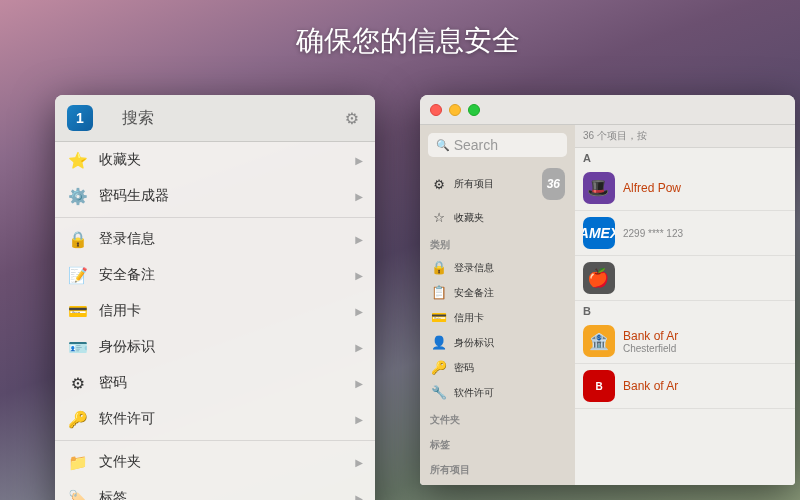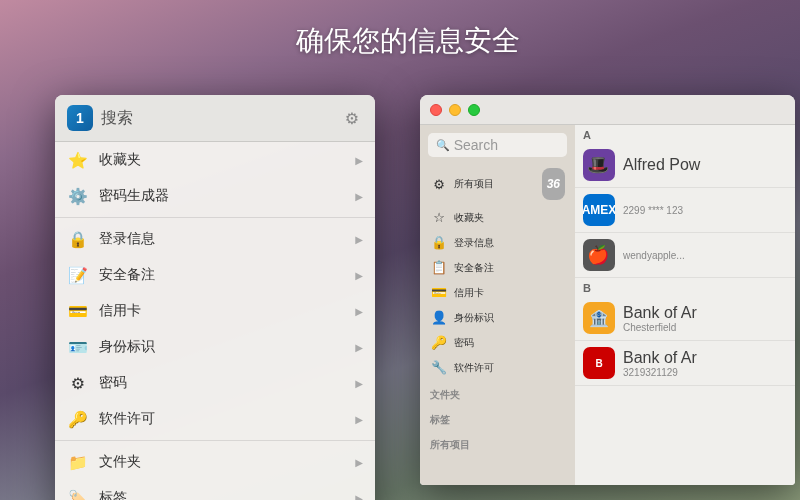--- a/index.html
+++ b/index.html
@@ -63,20 +63,21 @@
       color: white;
       font-size: 14px;
       font-weight: bold;
       flex-shrink: 0;
     }
 
     .dropdown-search-text {
       flex: 1;
       font-size: 16px;
       color: #555;
+      margin-left: 21px;
     }
 
     .gear-btn {
       width: 22px; height: 22px;
       color: #888;
       font-size: 16px;
       cursor: pointer;
       display: flex; align-items: center; justify-content: center;
     }
 
@@ -243,21 +244,21 @@
     }
 
     .list-item-icon {
       width: 32px; height: 32px;
       border-radius: 7px;
       flex-shrink: 0;
       display: flex; align-items: center; justify-content: center;
       overflow: hidden;
     }
     .list-item-info { flex: 1; overflow: hidden; }
-    .list-item-name { font-size: 16px; font-weight: 500; color: #404040; white-space: nowrap; overflow: hidden; text-overflow: ellipsis; }
+    .list-item-name { font-size: 12px; font-weight: 500; color: #c2410c; white-space: nowrap; overflow: hidden; text-overflow: ellipsis; }
     .list-item-sub { font-size: 10px; color: #888; white-space: nowrap; overflow: hidden; text-overflow: ellipsis; }
 
     
     .icon-alfred { background: #6b3fa0; }
     .icon-amex { background: #006fcf; }
     .icon-apple { background: #555; }
     .icon-bank1 { background: #f5a623; }
     .icon-bank2 { background: #cc0000; }
 
     .content-area-scroll { overflow-y: auto; flex: 1; }
@@ -358,20 +359,21 @@
         <span class="si-icon">⚙</span>
         <span class="si-label">所有项目</span>
         <span class="si-badge">36</span>
       </div>
 
       <div class="sidebar-item">
         <span class="si-icon">☆</span>
         <span class="si-label">收藏夹</span>
       </div>
 
+      <div class="sidebar-section-label">类别</div>
 
       <div class="sidebar-item">
         <span class="si-icon">🔒</span>
         <span class="si-label">登录信息</span>
       </div>
       <div class="sidebar-item">
         <span class="si-icon">📋</span>
         <span class="si-label">安全备注</span>
       </div>
       <div class="sidebar-item">
@@ -392,49 +394,49 @@
       </div>
 
       <div class="sidebar-section-label">文件夹</div>
 
       <div class="sidebar-section-label">标签</div>
 
       <div class="sidebar-section-label">所有项目</div>
     </div>
 
     <div class="content-area">
+      <div class="content-header">36 个项目，按</div>
 
       <div class="content-area-scroll">
 
         <div class="list-section-header">A</div>
 
         <div class="list-item">
           <div class="list-item-icon icon-alfred">
             <span style="color:white;font-size:18px;">🎩</span>
           </div>
           <div class="list-item-info">
             <div class="list-item-name">Alfred Pow</div>
           </div>
         </div>
 
         <div class="list-item">
           <div class="list-item-icon icon-amex">
-            <span style="color:white;font-size:12px;font-weight:900;">AMEX</span>
+            <span style="color:white;font-size:14px;font-weight:900;font-style:italic;">AMEX</span>
           </div>
           <div class="list-item-info">
             <div class="list-item-sub">2299 **** 123</div>
           </div>
         </div>
 
         <div class="list-item">
           <div class="list-item-icon icon-apple">
             <span style="color:white;font-size:18px;">🍎</span>
           </div>
           <div class="list-item-info">
-            <div class="list-item-sub">wendyapple...</div>
           </div>
         </div>
 
         <div class="list-section-header">B</div>
 
         <div class="list-item">
           <div class="list-item-icon icon-bank1">
             <span style="font-size:16px;">🏦</span>
           </div>
           <div class="list-item-info">
@@ -442,19 +444,18 @@
             <div class="list-item-sub">Chesterfield</div>
           </div>
         </div>
 
         <div class="list-item">
           <div class="list-item-icon icon-bank2">
             <span style="color:white;font-size:10px;font-weight:bold;">B</span>
           </div>
           <div class="list-item-info">
             <div class="list-item-name">Bank of Ar</div>
-            <div class="list-item-sub">3219321129</div>
           </div>
         </div>
       </div>
     </div>
   </div>
 </div>
 
 </body></html>

